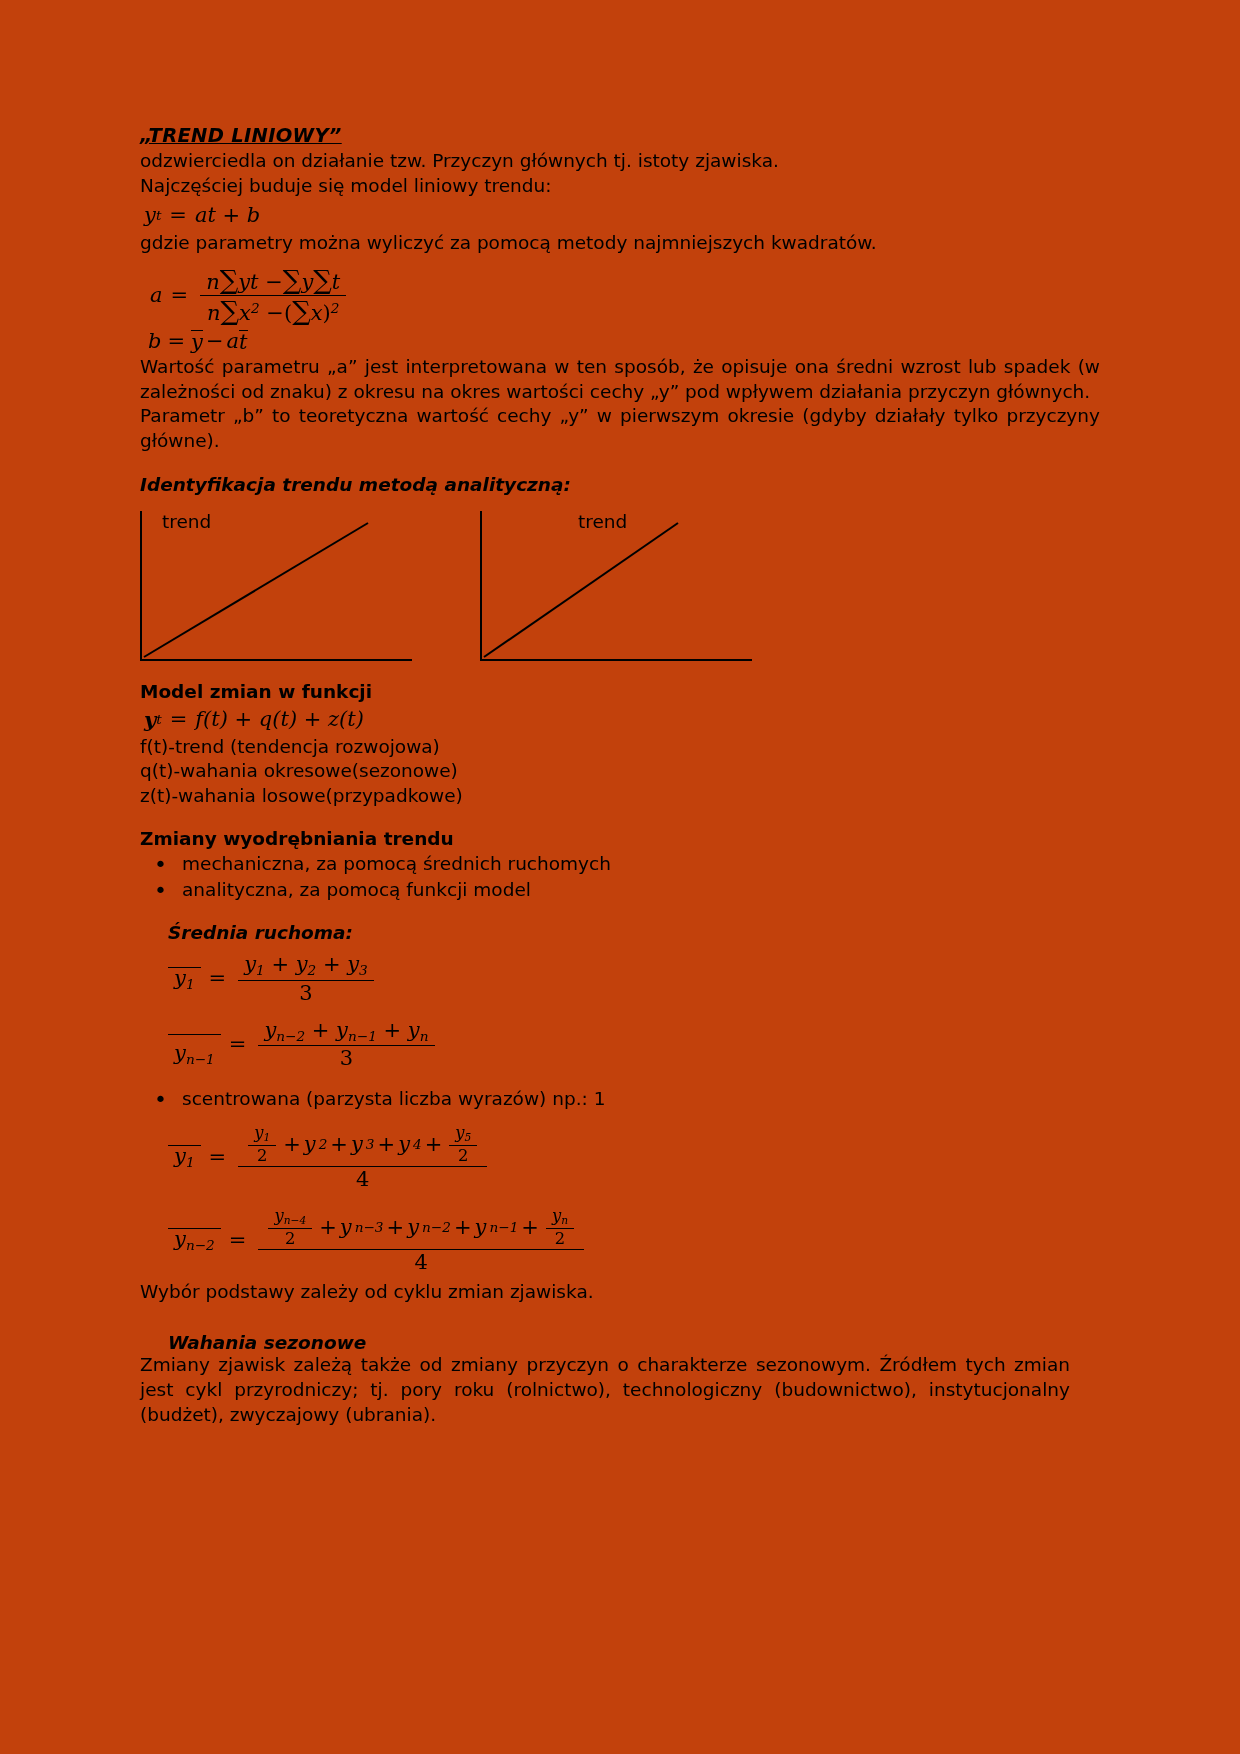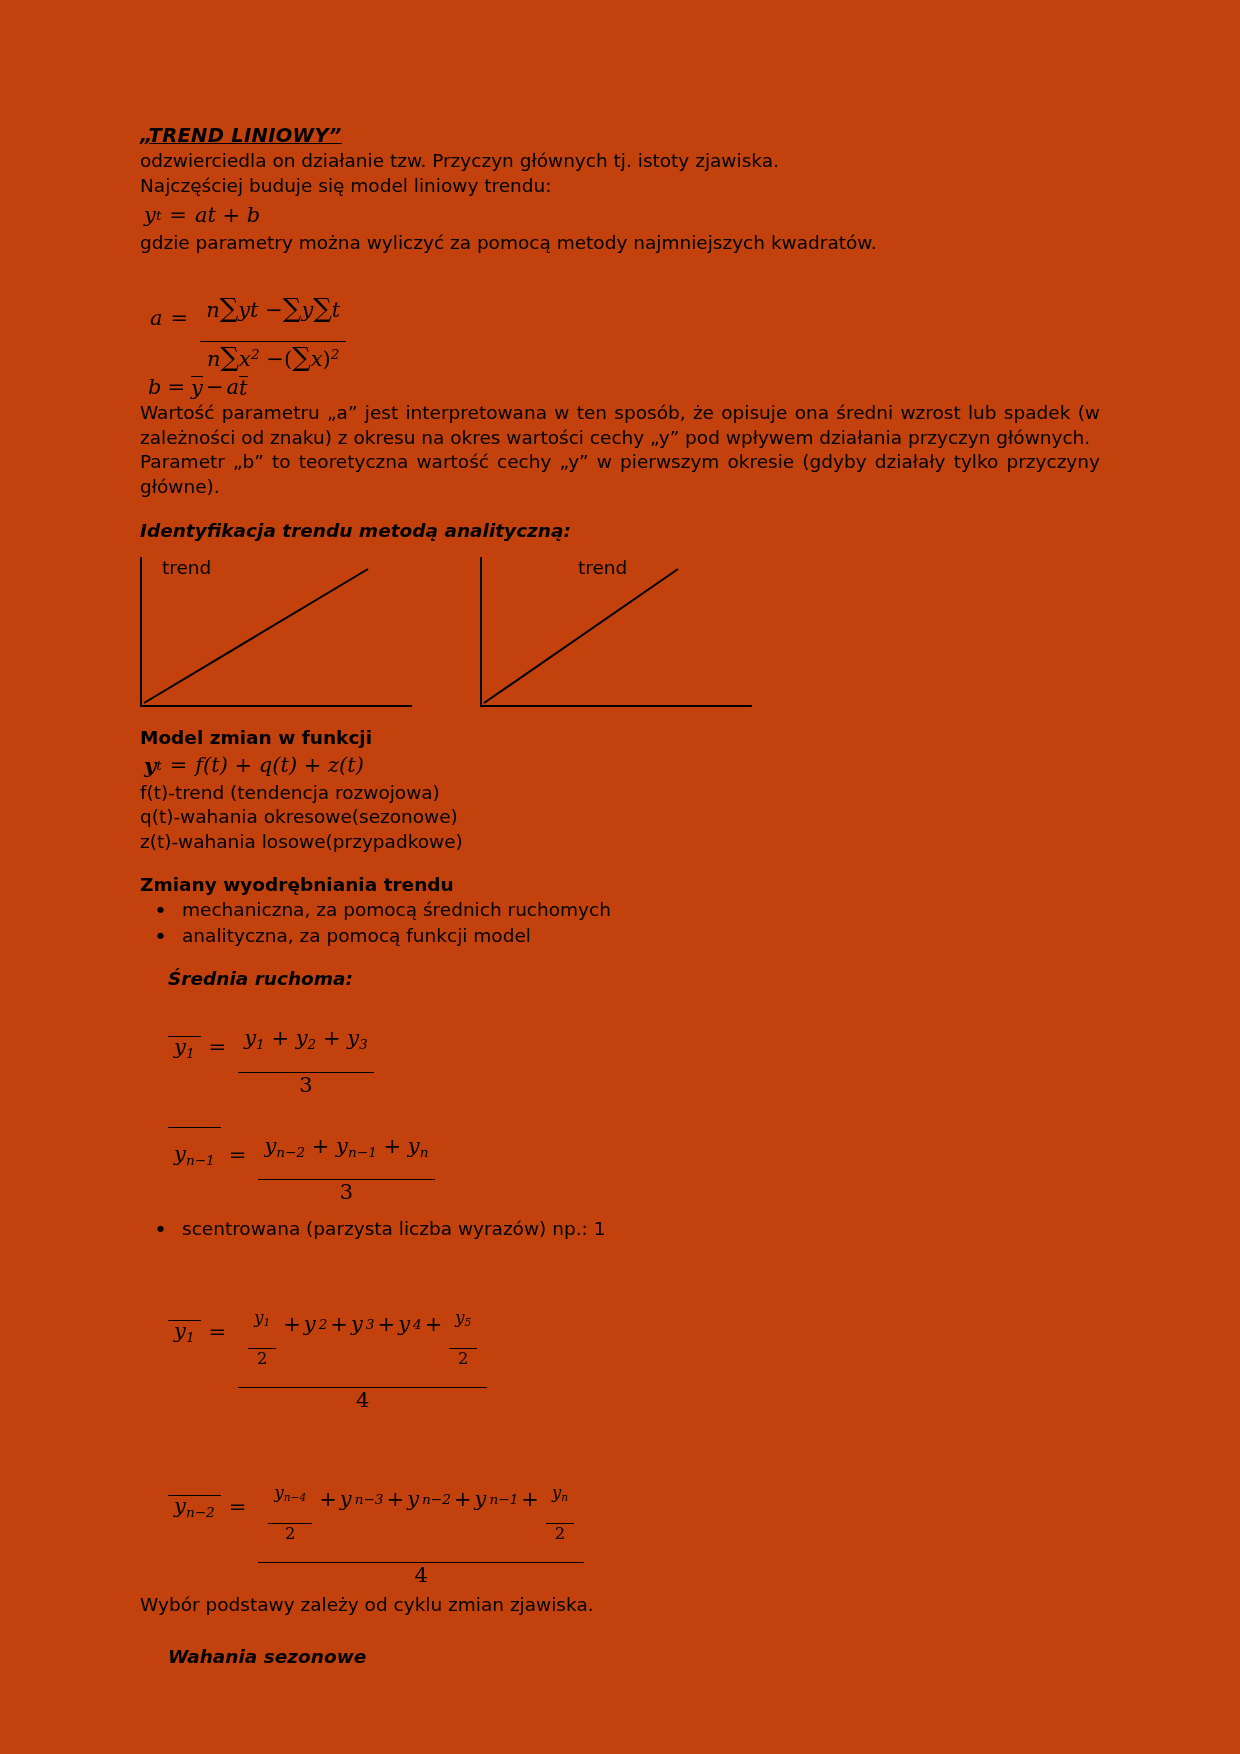--- a/index.html
+++ b/index.html
@@ -83,24 +83,23 @@
     font-style: italic;
   }
   .frac {
     display: inline-flex;
     flex-direction: column;
     align-items: center;
     vertical-align: middle;
     margin: 0 4px;
   }
   .frac > .num {
-    padding: 0 6px 19px 6px;
+    padding: 0 6px 1px 6px;
     border-bottom: 1.6px solid #000;
     white-space: nowrap;
-    margin-top: 28px;
   }
   .frac > .den {
     padding: 1px 6px 0 6px;
     white-space: nowrap;
   }
   .overbar {
     display: inline-block;
     border-top: 1.6px solid #000;
     padding-top: 1px;
     line-height: 1;
@@ -269,21 +268,21 @@
         <span>y</span><span class="sub">1</span>
       </span>
       <span style="margin:0 8px;font-style:normal;">=</span>
       <span class="frac">
         <span class="num">y<span class="sub">1</span> + y<span class="sub">2</span> + y<span class="sub">3</span></span>
         <span class="den" style="font-style:normal;">3</span>
       </span>
     </div>
 
     <div class="math indent1" style="margin-top:10px;">
-      <span class="overbar" style="padding:16px 6px;">
+      <span class="overbar" style="padding:8px 6px;margin-top:19px;">
         <span>y</span><span class="sub">n−1</span>
       </span>
       <span style="margin:0 8px;font-style:normal;">=</span>
       <span class="frac">
         <span class="num">y<span class="sub">n−2</span> + y<span class="sub">n−1</span> + y<span class="sub">n</span></span>
         <span class="den" style="font-style:normal;">3</span>
       </span>
     </div>
 
     <ul class="bul indent2" style="margin-top:12px;">
@@ -335,15 +334,16 @@
           </span>
         </span>
         <span class="den" style="font-style:normal;">4</span>
       </span>
     </div>
 
     <p class="line indent1" style="margin-top:6px;">Wybór podstawy zależy od cyklu zmian zjawiska.</p>
 
     <div class="spacer-lg"></div>
     <div class="section-head indent1">Wahania sezonowe</div>
+    <p class="just indent1" style="width:930px;">Zmiany zjawisk zależą także od zmiany przyczyn o charakterze sezonowym. Źródłem tych zmian jest cykl przyrodniczy; tj. pory roku (rolnictwo), technologiczny (budownictwo), instytucjonalny (budżet), zwyczajowy (ubrania).</p>
 
   </div>
 </div>
 
 </body></html>

